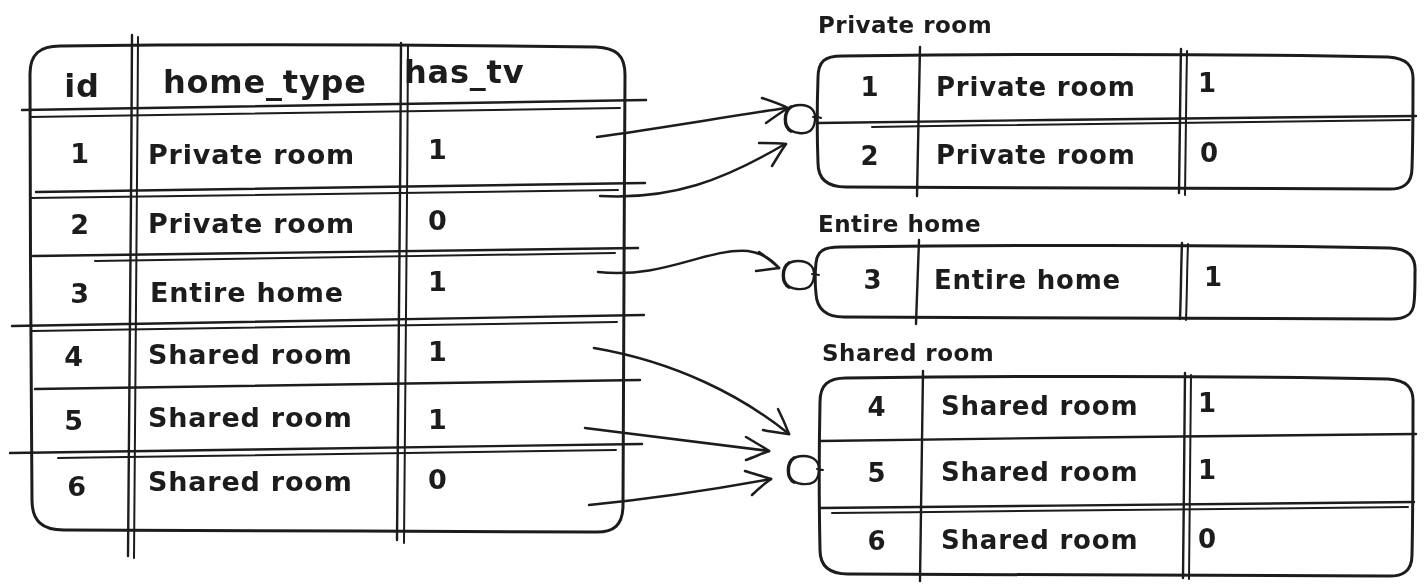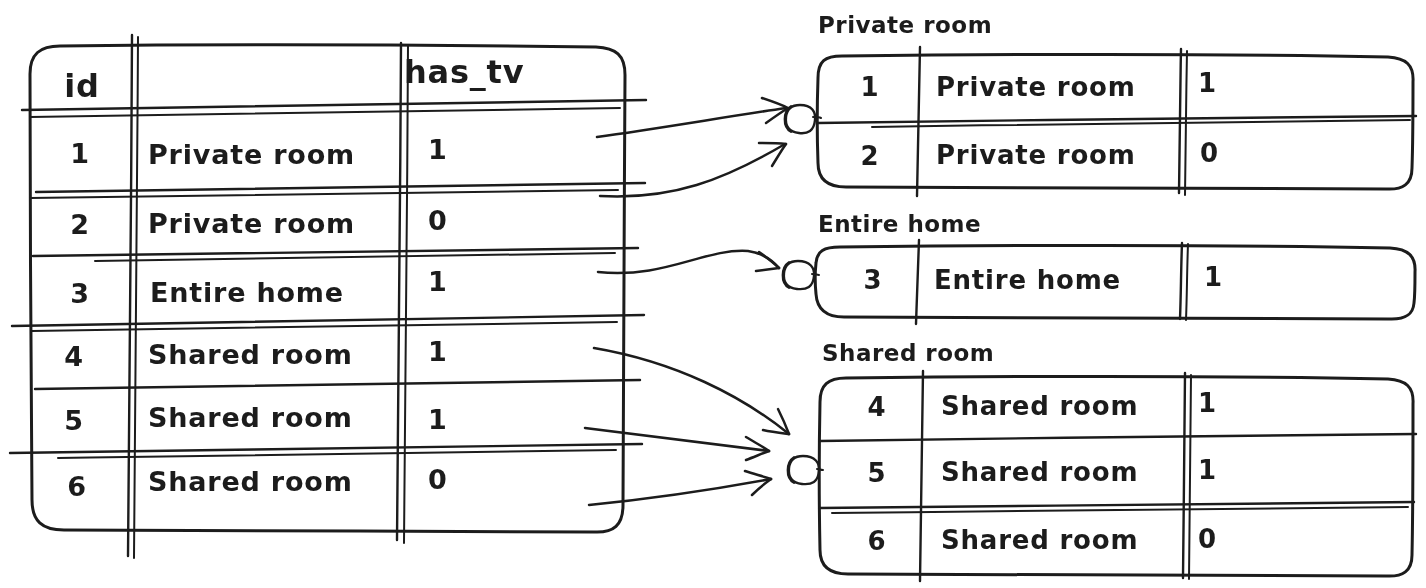--- a/index.html
+++ b/index.html
@@ -141,20 +141,21 @@
       <path class="arrow" d="M 769 451 C 761 454, 754 457, 746 460"></path>
     </g>
     <g>
       <path class="arrow" d="M 589 505 C 650 499, 706 491, 771 479"></path>
       <path class="arrow" d="M 745 471 C 754 474, 762 476, 771 479"></path>
       <path class="arrow" d="M 771 479 C 764 484, 758 489, 752 495"></path>
     </g>
   </svg>
 
   <div class="txt hdr c-id" style="left:50px;top:70px;">id</div>
+  <div class="txt hdr" style="left:163px;top:66px;">home_type</div>
   <div class="txt hdr" style="left:404px;top:56px;">has_tv</div>
 
   <div class="txt cell c-id" style="left:48px;top:140px;">1</div>
   <div class="txt cell" style="left:148px;top:141px;">Private room</div>
   <div class="txt cell" style="left:428px;top:136px;">1</div>
 
   <div class="txt cell c-id" style="left:48px;top:211px;">2</div>
   <div class="txt cell" style="left:148px;top:210px;">Private room</div>
   <div class="txt cell" style="left:428px;top:207px;">0</div>
 

